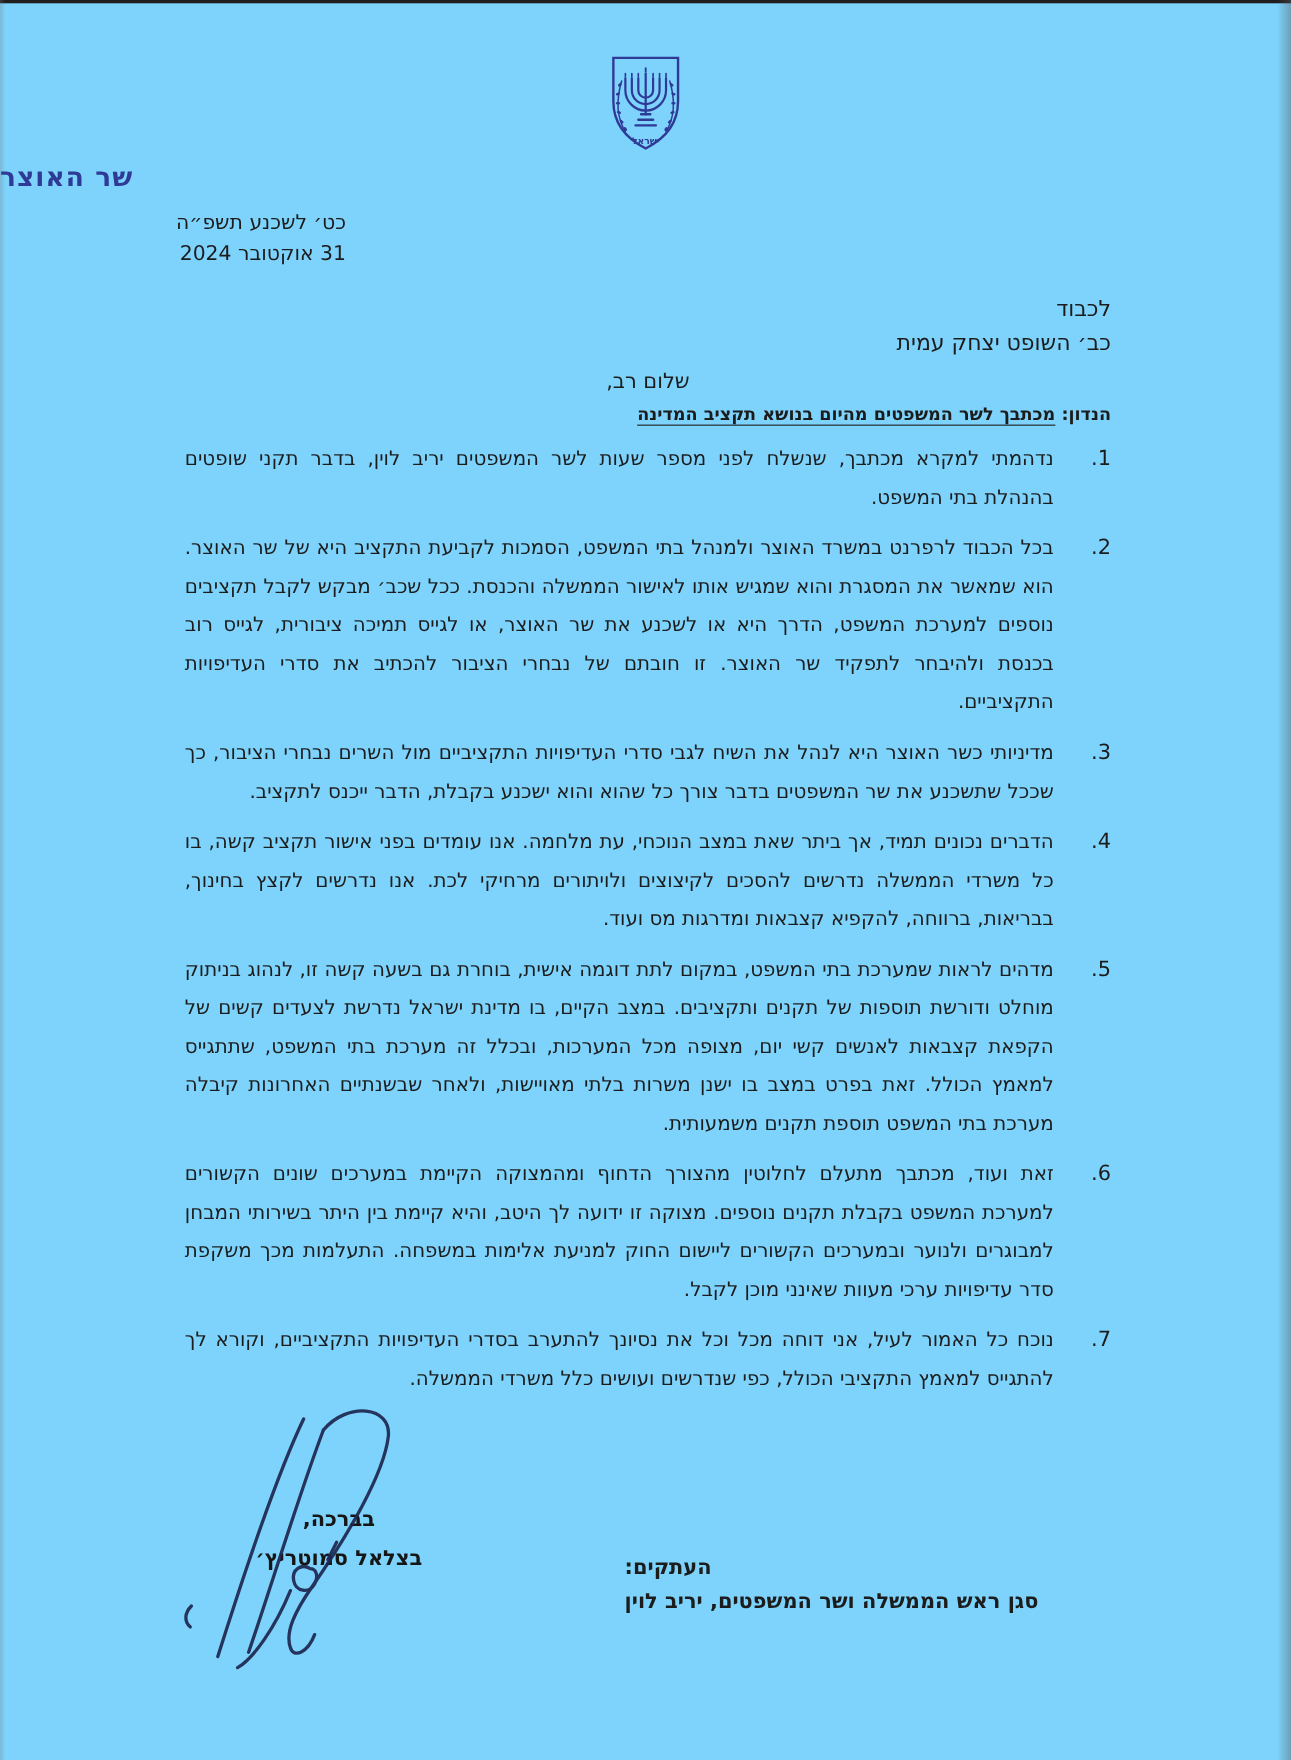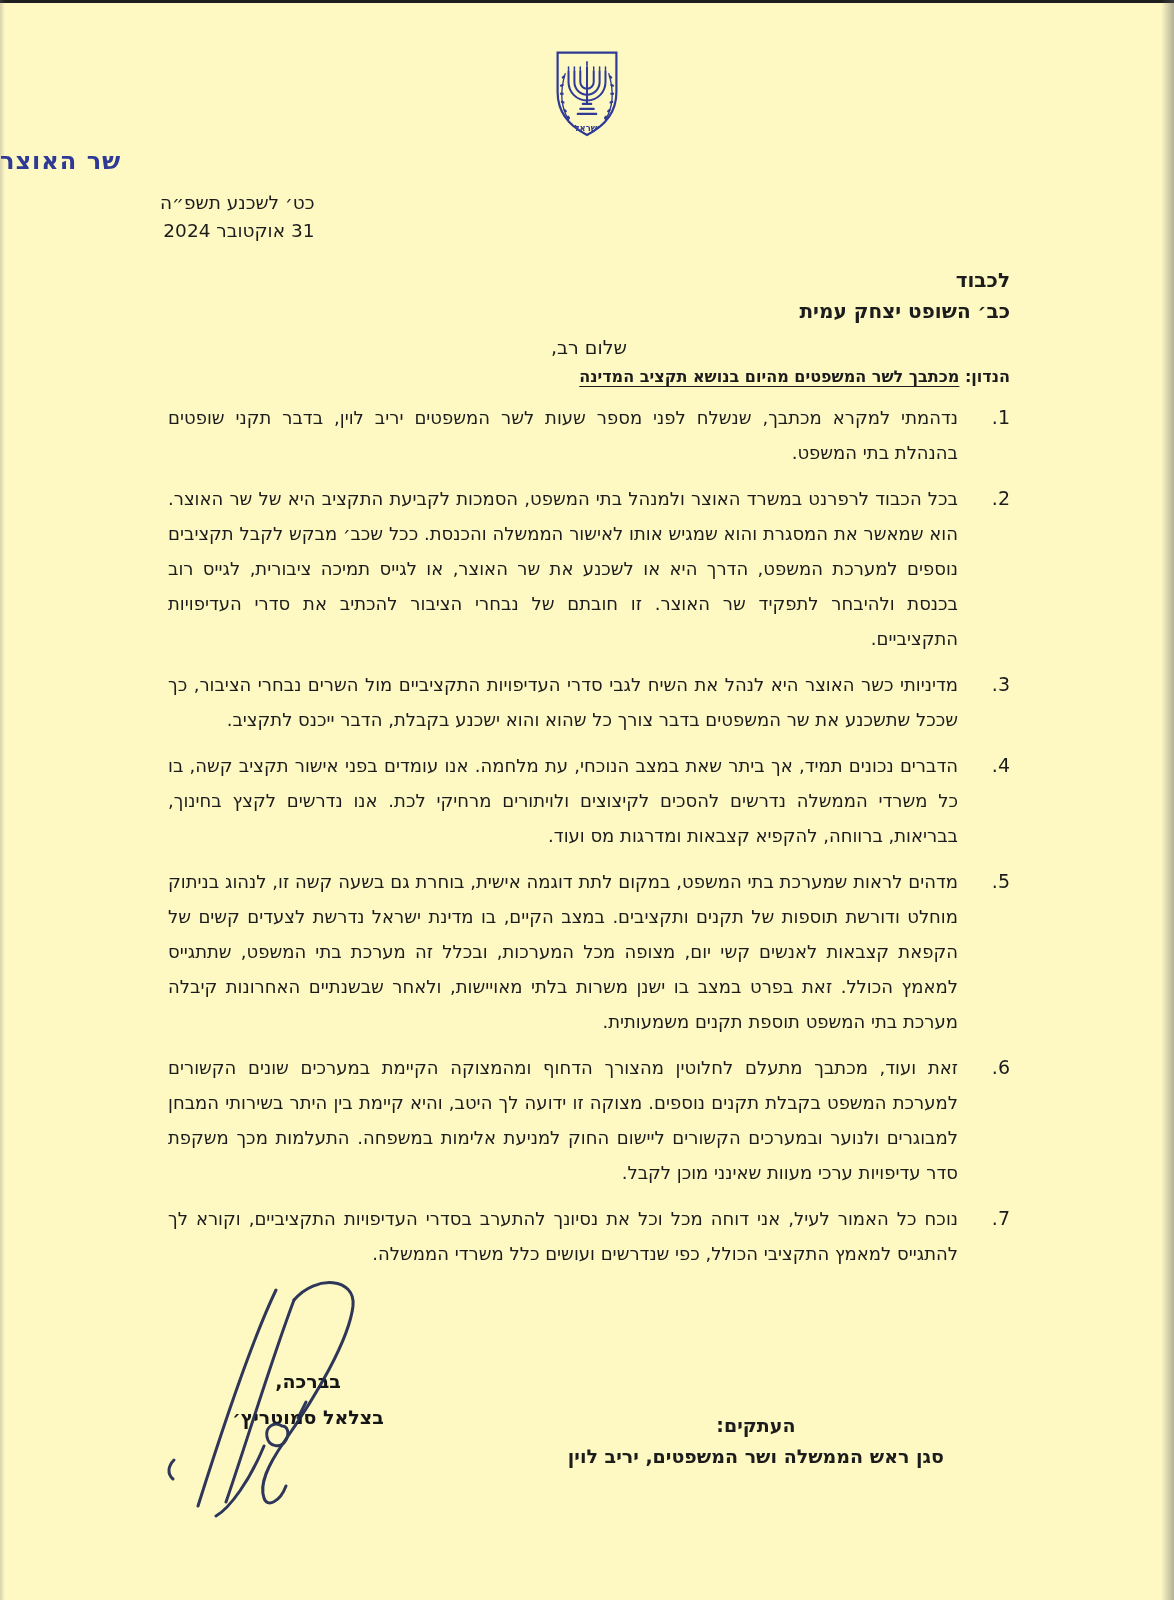--- a/index.html
+++ b/index.html
@@ -1,20 +1,20 @@
 <!DOCTYPE html>
 <html lang="he" dir="rtl"><head>
 <meta charset="utf-8">
 <style>
   html,body { margin:0; padding:0; background:#e8e8e8; }
   .page {
     position:relative;
     width:1174px; height:1600px;
     margin:0 auto;
-    background:#fef9c3;
+    background:#7dd3fc;
     direction:rtl;
     font-family:"DejaVu Sans","Liberation Sans",sans-serif;
     color:#1c1c1c;
     overflow:hidden;
   }
   
   .scan-top  { position:absolute; top:0; left:0; right:0; height:3px; background:#1f1f1f; }
   .scan-right{ position:absolute; top:0; right:0; bottom:0; width:13px;
                background:linear-gradient(to left, rgba(90,90,95,.45), rgba(90,90,95,0)); }
   .scan-left { position:absolute; top:0; left:0; bottom:0; width:5px;
@@ -26,21 +26,21 @@
     position:absolute; top:147px; left:0; width:100%;
     text-align:left; color:#2e3a96; font-weight:bold; font-size:24px; letter-spacing:1px;
   }
   .date-block {
     position:absolute; top:189px; left:160px;
     font-size:18.5px; line-height:28px; text-align:right;
   }
 
   
   .content { position:absolute; top:265px; right:164px; left:168px; }
-  .recipient { font-weight:bold; font-size:20px; line-height:31px;text-align:right; }
+  .recipient { font-weight:normal; font-size:20px; line-height:31px;text-align:right; }
   .recipient .underlined { text-decoration:underline; text-underline-offset:3px; }
   .greeting { margin-top:9px; font-size:19px;text-align:center; }
   .subject  { margin-top:9px; font-size:16px; font-weight:bold; }
   .subject .subject-text { text-decoration:underline; text-underline-offset:4px; }
 
   .list { margin-top:14px; }
   .item { display:flex; margin-bottom:11px; }
   .item .num { flex:0 0 52px; font-size:19px; line-height:35px; }
   .item .txt { flex:1; text-align:justify; font-size:18px; line-height:35px; }
 
@@ -48,21 +48,21 @@
   .closing { position:relative; height:250px; margin-top:4px; }
   .sig-text {
     position:absolute; left:50px; top:88px; width:180px;
     text-align:center; font-size:19px; font-weight:bold; color:#161616;
   }
   .sig-text .valediction { margin-bottom:14px; }
   .signature-svg { position:absolute; left:-8px; top:-8px; z-index:2; opacity:.93; }
 
   .copies {
     position:absolute; right:66px; top:128px;
-    text-align:center; font-weight:bold; font-size:19px; line-height:31px;
+    text-align:left; font-weight:bold; font-size:19px; line-height:31px;
   }
 </style>
 </head>
 <body>
 
 <div class="page">
   <div class="scan-top"></div>
   <div class="scan-right"></div>
   <div class="scan-left"></div>
 

